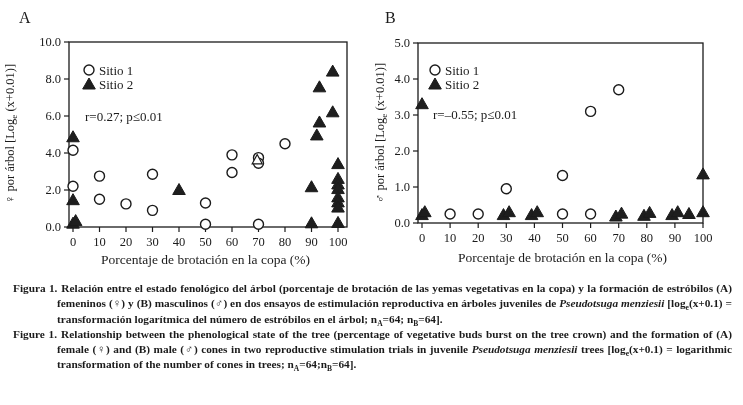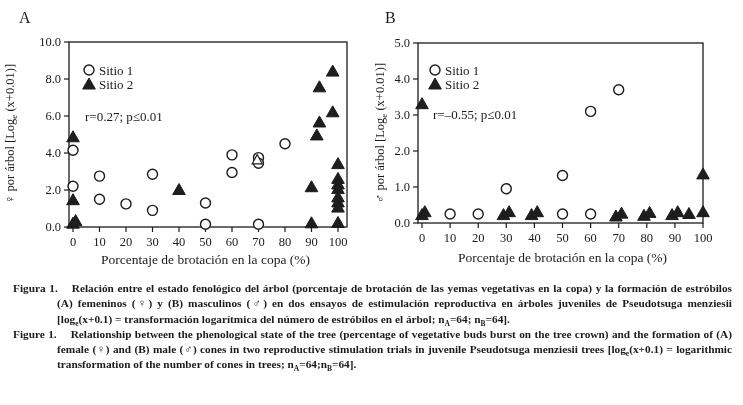--- a/index.html
+++ b/index.html
@@ -9,22 +9,22 @@
   }
   .panel-svg{position:absolute;top:0;}
   #panelA{left:0;}
   #panelB{left:371px;}
   .captions{position:absolute;left:13px;top:281px;width:719px;}
   .cap{
     font-size:11.3px;font-weight:bold;line-height:15.3px;
     text-align:justify;padding-left:44px;text-indent:-44px;margin:0;
     letter-spacing:0px;
   }
-  .cap .lbl{padding-right:14px;}
-  .cap .it{}
+  .cap .lbl{padding-right:4px;}
+  .cap .it{font-style:italic;}
   .cap sub{font-size:7.5px;line-height:0;}
   svg text{fill:#1b1b1b;}
 </style>
 </head>
 <body>
 
 <div id="stage">
   <svg id="panelA" class="panel-svg" width="371" height="280" viewBox="0 0 371 280">
       <text x="19" y="23" font-size="16" text-anchor="start">A</text>
       <rect x="69" y="42" width="278" height="185" fill="none" stroke="#1b1b1b" stroke-width="1.3"></rect>

